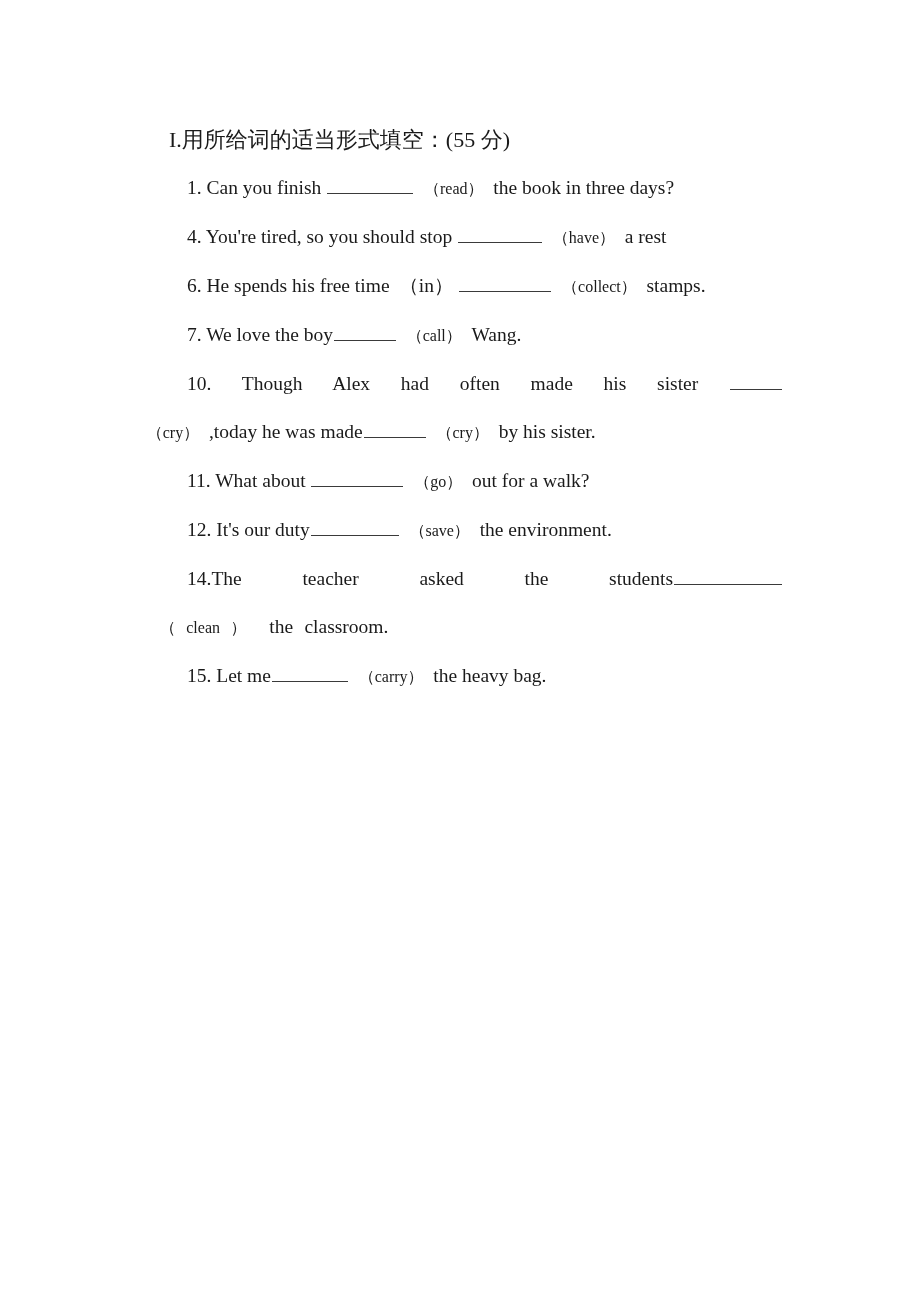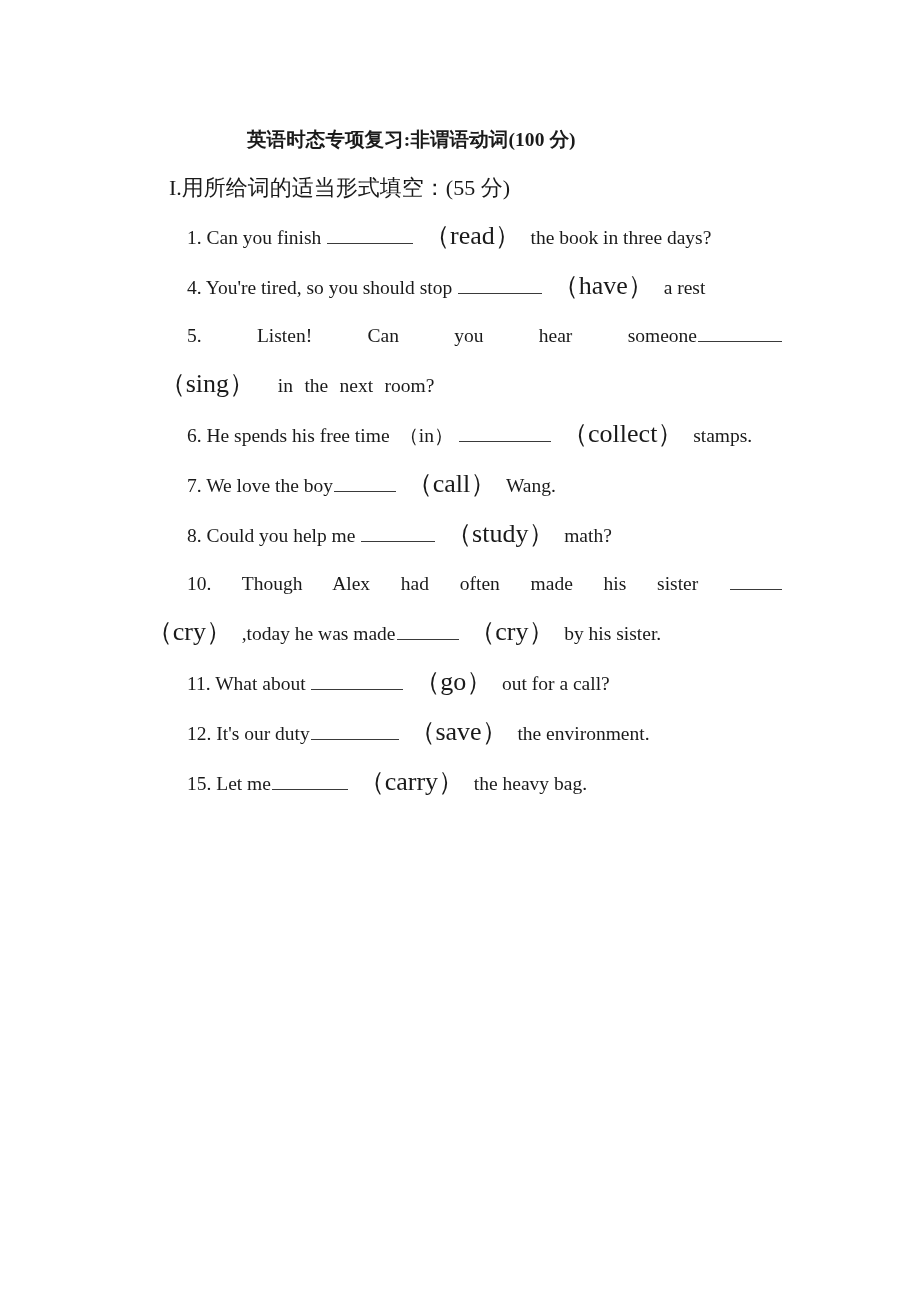--- a/index.html
+++ b/index.html
@@ -56,39 +56,37 @@
     white-space: pre;
   }
   .blank {
     display: inline-block;
     border-bottom: 1.4px solid #3a3a3a;
     height: 0.92em;
     vertical-align: baseline;
     margin: 0 1px;
   }
   .sp-wide { letter-spacing: 0; word-spacing: 6.5px; }
-  .paren { font-size: 26px; }
+  .paren { font-size: 16px; }
 </style>
 </head>
 <body>
 
 <div class="page">
   <div class="content">
 
-    <h1 class="doc-title">英语时态专项复习:非谓语动词(100 分)</h1>
 
     <p class="section-heading">I.用所给词的适当形式填空：(55 分)</p>
 
     <div id="exercise-list">
         <p class="qitem"><span class="seg">1.</span><span class="seg"> Can you finish </span><span class="blank" style="width: 86px;"></span><span class="seg">  </span><span class="seg paren">（read）</span><span class="seg">  the book in three days?</span></p>
         <p class="qitem"><span class="seg">4.</span><span class="seg"> You're tired, so you should stop </span><span class="blank" style="width: 84px;"></span><span class="seg">  </span><span class="seg paren">（have）</span><span class="seg">  a rest</span></p>
-        <p class="qitem sp-wide"><span class="seg">5.</span><span class="seg"> Listen! Can you hear someone</span><span class="blank" style="width: 84px;"></span><span class="seg">  </span><span class="seg paren">（sing）</span><span class="seg">  in the next room?</span></p>
         <p class="qitem"><span class="seg">6.</span><span class="seg"> He spends his free time  （in） </span><span class="blank" style="width: 92px;"></span><span class="seg">  </span><span class="seg paren">（collect）</span><span class="seg">  stamps.</span></p>
         <p class="qitem"><span class="seg">7.</span><span class="seg"> We love the boy</span><span class="blank" style="width: 62px;"></span><span class="seg">  </span><span class="seg paren">（call）</span><span class="seg">  Wang.</span></p>
-        <p class="qitem"><span class="seg">8.</span><span class="seg"> Could you help me </span><span class="blank" style="width: 74px;"></span><span class="seg">  </span><span class="seg paren">（study）</span><span class="seg">  math?</span></p>
         <p class="qitem"><span class="seg">10.</span><span class="seg"> Though Alex had often made his sister </span><span class="blank" style="width: 52px;"></span><span class="seg">  </span><span class="seg paren">（cry）</span><span class="seg">  ,today he was made</span><span class="blank" style="width: 62px;"></span><span class="seg">  </span><span class="seg paren">（cry）</span><span class="seg">  by his sister.</span></p>
-        <p class="qitem"><span class="seg">11.</span><span class="seg"> What about </span><span class="blank" style="width: 92px;"></span><span class="seg">  </span><span class="seg paren">（go）</span><span class="seg">  out for a call?</span></p>
+        <p class="qitem"><span class="seg">11.</span><span class="seg"> What about </span><span class="blank" style="width: 92px;"></span><span class="seg">  </span><span class="seg paren">（go）</span><span class="seg">  out for a walk?</span></p>
         <p class="qitem"><span class="seg">12.</span><span class="seg"> It's our duty</span><span class="blank" style="width: 88px;"></span><span class="seg">  </span><span class="seg paren">（save）</span><span class="seg">  the environment.</span></p>
+        <p class="qitem sp-wide"><span class="seg">14.</span><span class="seg">The teacher asked the students</span><span class="blank" style="width: 108px;"></span><span class="seg">  </span><span class="seg paren">（ clean ）</span><span class="seg">  the classroom.</span></p>
         <p class="qitem"><span class="seg">15.</span><span class="seg"> Let me</span><span class="blank" style="width: 76px;"></span><span class="seg">  </span><span class="seg paren">（carry）</span><span class="seg">  the heavy bag.</span></p>
       </div>
 
   </div>
 </div>
 
 </body></html>

